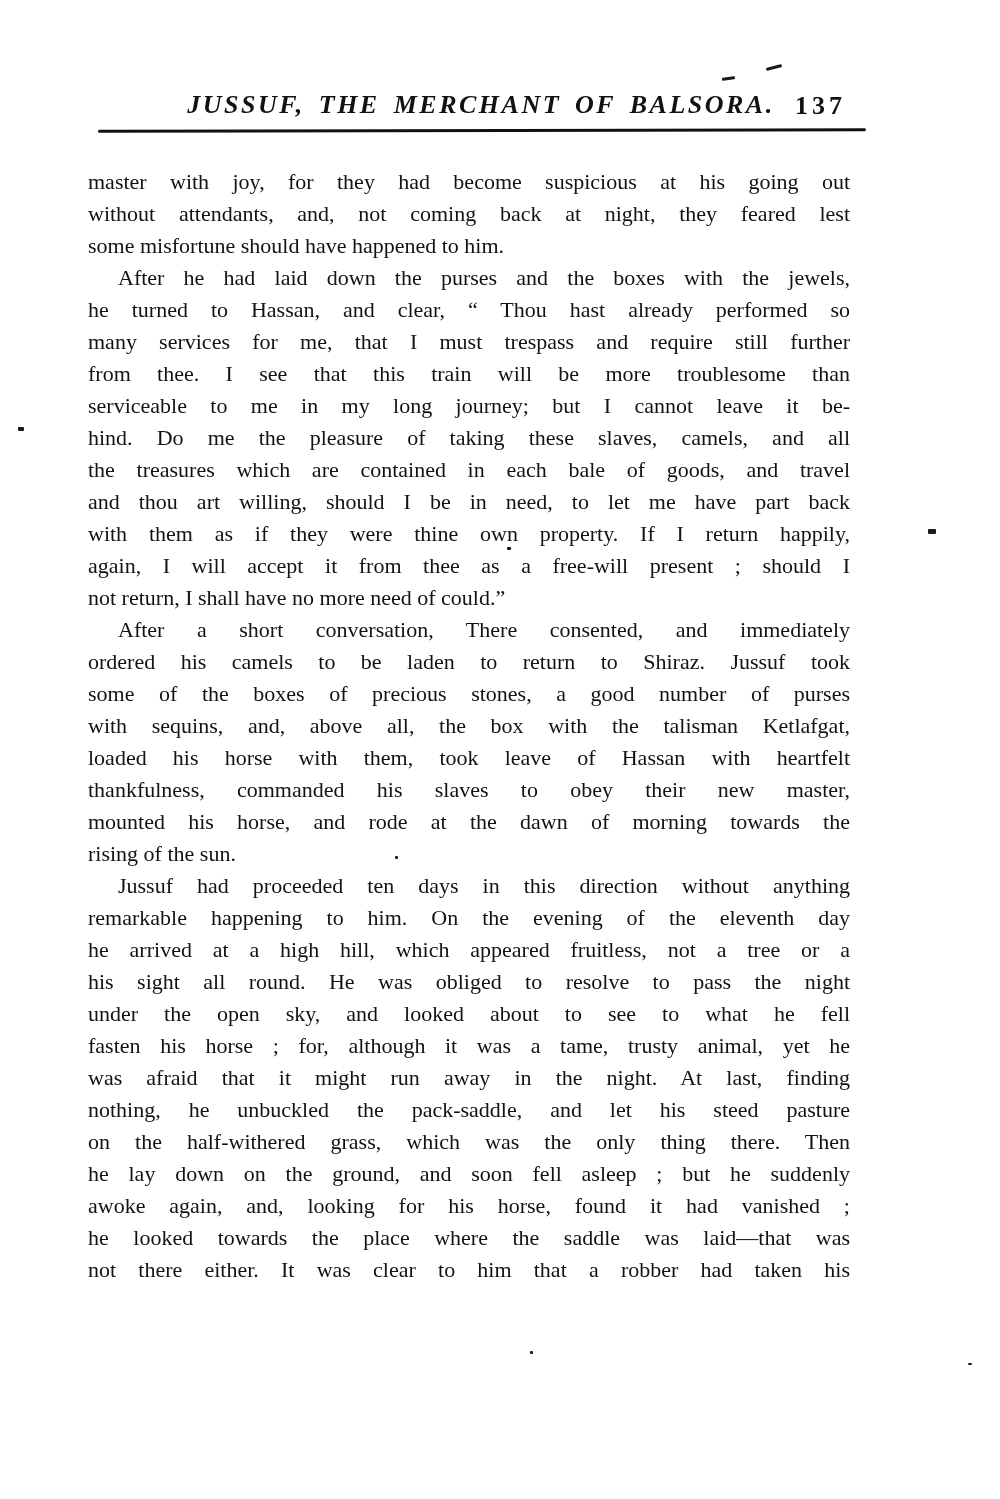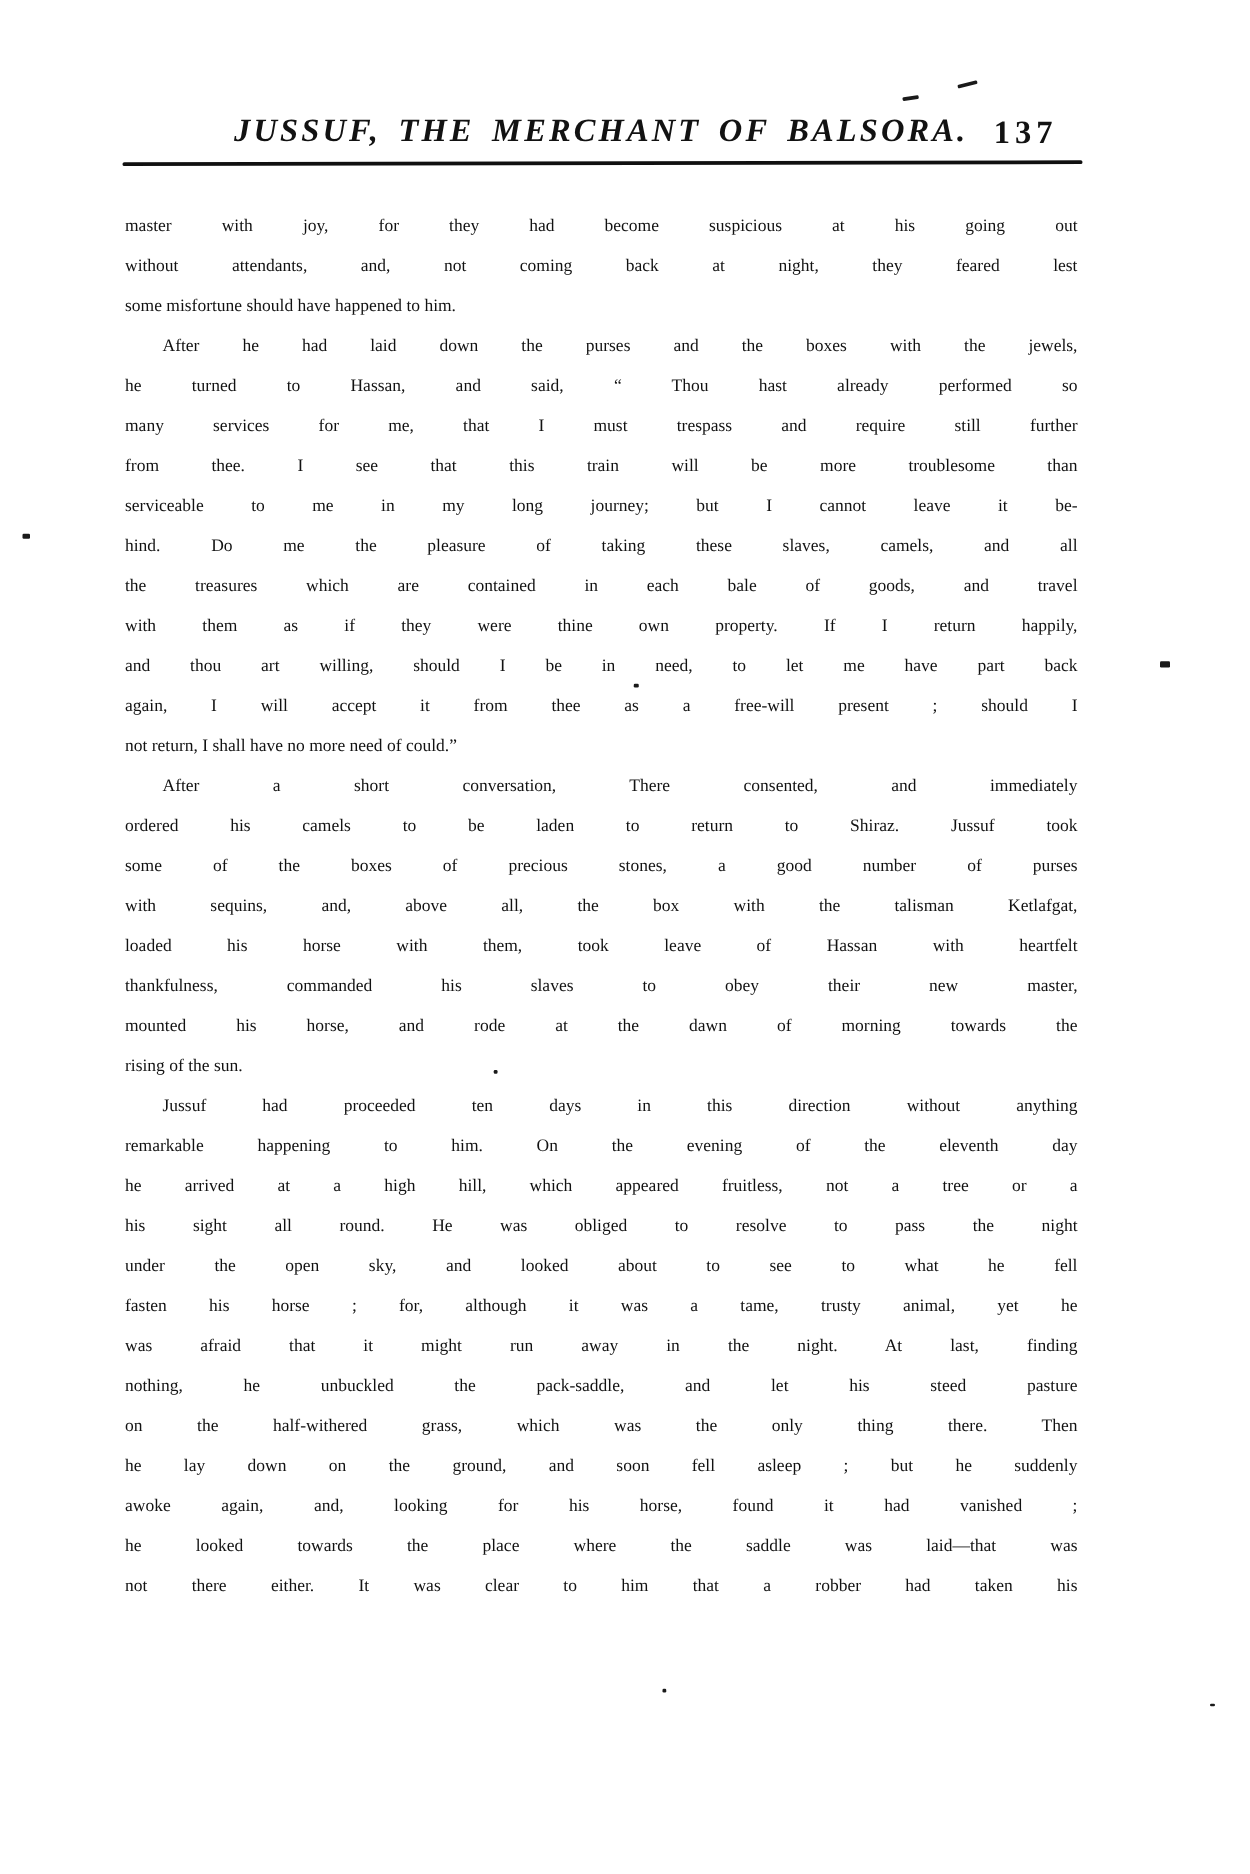--- a/index.html
+++ b/index.html
@@ -46,24 +46,24 @@
     left: 98px;
     top: 129px;
     width: 768px;
     height: 3px;
     background: #101010;
     border-radius: 2px;
     transform: rotate(-0.12deg);
   }
   .text-block {
     position: absolute;
-    left: 100px;
+    left: 88px;
     top: 166px;
     width: 762px;
-    font-size: 14px;
+    font-size: 22px;
     line-height: 32px;
     text-rendering: optimizeLegibility;
   }
   .paragraph { margin: 0; }
   .line {
     text-align: justify;
     text-align-last: justify;
     text-justify: inter-word;
     white-space: normal;
   }
@@ -88,28 +88,28 @@
   <div class="header-rule"></div>
 
   <div class="text-block">
       <div class="paragraph">
         <div class="line">master with joy, for they had become suspicious at his going out</div>
         <div class="line">without attendants, and, not coming back at night, they feared lest</div>
         <div class="line left-last">some misfortune should have happened to him.</div>
       </div>
       <div class="paragraph">
         <div class="line indent">After he had laid down the purses and the boxes with the jewels,</div>
-        <div class="line">he turned to Hassan, and said, “ Thou hast already performed so</div>
+        <div class="line">he turned to Hassan, and clear, “ Thou hast already performed so</div>
         <div class="line">many services for me, that I must trespass and require still further</div>
         <div class="line">from thee.  I see that this train will be more troublesome than</div>
         <div class="line">serviceable to me in my long journey;  but I cannot leave it be-</div>
         <div class="line">hind.  Do me the pleasure of taking these slaves, camels, and all</div>
         <div class="line">the treasures which are contained in each bale of goods, and travel</div>
+        <div class="line">and thou art willing, should I be in need, to let me have part back</div>
         <div class="line">with them as if they were thine own property.  If I return happily,</div>
-        <div class="line">and thou art willing, should I be in need, to let me have part back</div>
         <div class="line">again, I will accept it from thee as a free-will present ; should I</div>
         <div class="line left-last">not return, I shall have no more need of could.”</div>
       </div>
       <div class="paragraph">
         <div class="line indent">After a short conversation, There consented, and immediately</div>
         <div class="line">ordered his camels to be laden to return to Shiraz.  Jussuf took</div>
         <div class="line">some of the boxes of precious stones, a good number of purses</div>
         <div class="line">with sequins, and, above all, the box with the talisman Ketlafgat,</div>
         <div class="line">loaded his horse with them, took leave of Hassan with heartfelt</div>
         <div class="line">thankfulness, commanded his slaves to obey their new master,</div>

